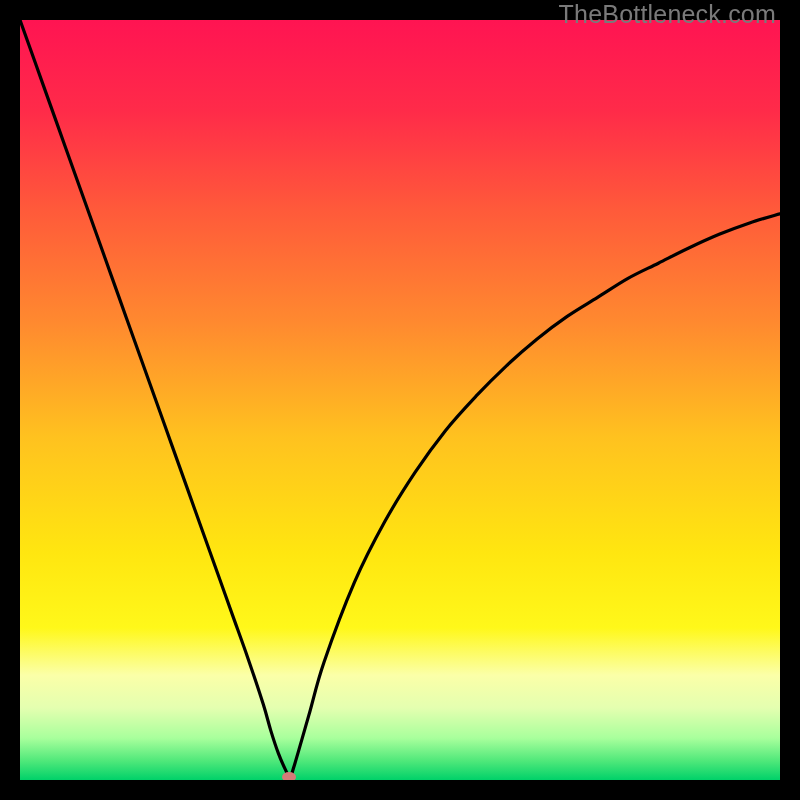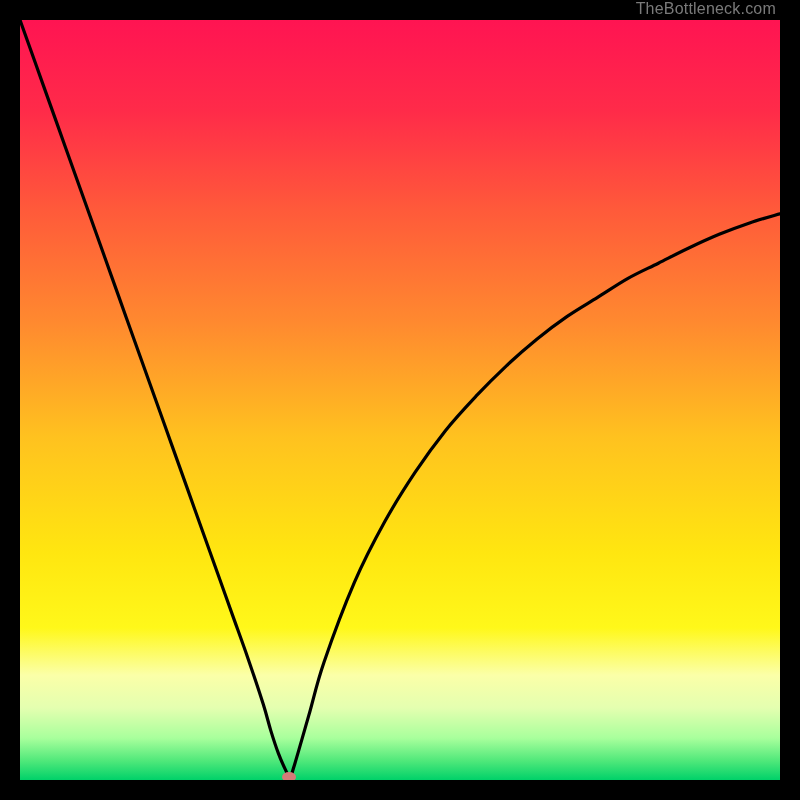--- a/index.html
+++ b/index.html
@@ -24,21 +24,21 @@
     left: 0;
     top: 0;
     width: 760px;
     height: 760px;
   }
   .watermark {
     position: absolute;
     top: 0px;
     right: 24px;
     color: #7a7a7a;
-    font-size: 16px;
+    font-size: 25px;
     font-weight: 500;
     letter-spacing: 0.2px;
   }
   svg {
     display: block;
   }
 </style>
 </head>
 <body>
 

